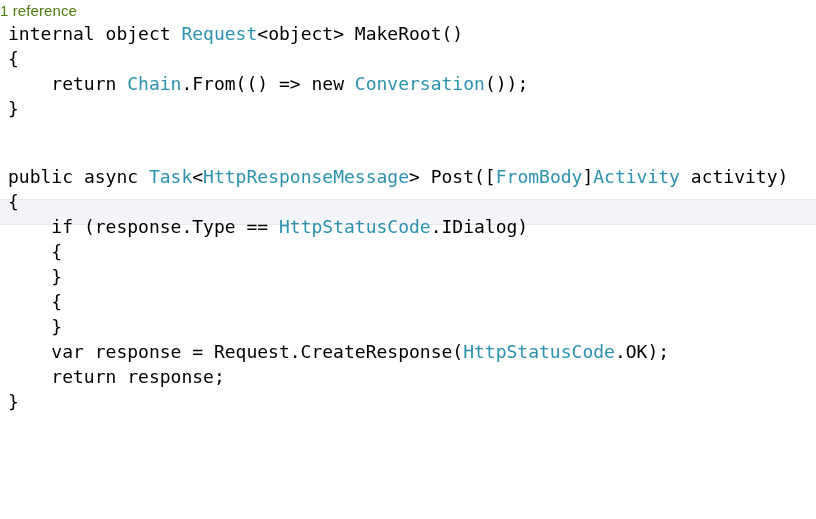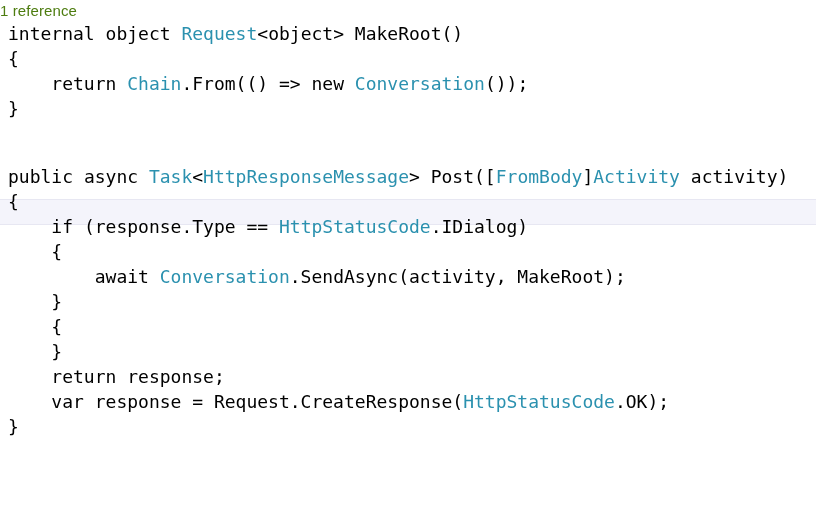--- a/index.html
+++ b/index.html
@@ -99,30 +99,29 @@
 
 
     <div class="line"><span class="kw">public</span><span class="pl"> </span><span class="kw">async</span><span class="pl"> </span><span class="type">Task</span><span class="pl">&lt;</span><span class="type">HttpResponseMessage</span><span class="pl">&gt; Post([</span><span class="type">FromBody</span><span class="pl">]</span><span class="type">Activity</span><span class="pl"> activity)</span></div>
 
     <div class="line"><span class="pl">{</span></div>
 
     <div class="line"><span class="pl">    </span><span class="kw">if</span><span class="pl"> (response.Type == </span><span class="type">HttpStatusCode</span><span class="pl">.IDialog)</span></div>
 
     <div class="line"><span class="pl">    {</span></div>
 
-    <div class="line"><span class="pl">        </span><span class="kw">await</span><span class="pl"> </span><span class="type">Conversation</span><span class="pl">.SendAsync(activity, MakeRoot);</span></div>
 
     <div class="line"><span class="pl">    }</span></div>
 
 
     <div class="line"><span class="pl">    {</span></div>
 
 
     <div class="line"><span class="pl">    }</span></div>
 
+    <div class="line"><span class="pl">    </span><span class="kw">var</span><span class="pl"> response = Request.CreateResponse(</span><span class="type">HttpStatusCode</span><span class="pl">.OK);</span></div>
+
     <div class="line"><span class="pl">    </span><span class="kw">return</span><span class="pl"> response;</span></div>
-
-    <div class="line"><span class="pl">    </span><span class="kw">var</span><span class="pl"> response = Request.CreateResponse(</span><span class="type">HttpStatusCode</span><span class="pl">.OK);</span></div>
 
     <div class="line"><span class="pl">}</span></div>
 
   </div>
 </div>
 
 </body></html>

